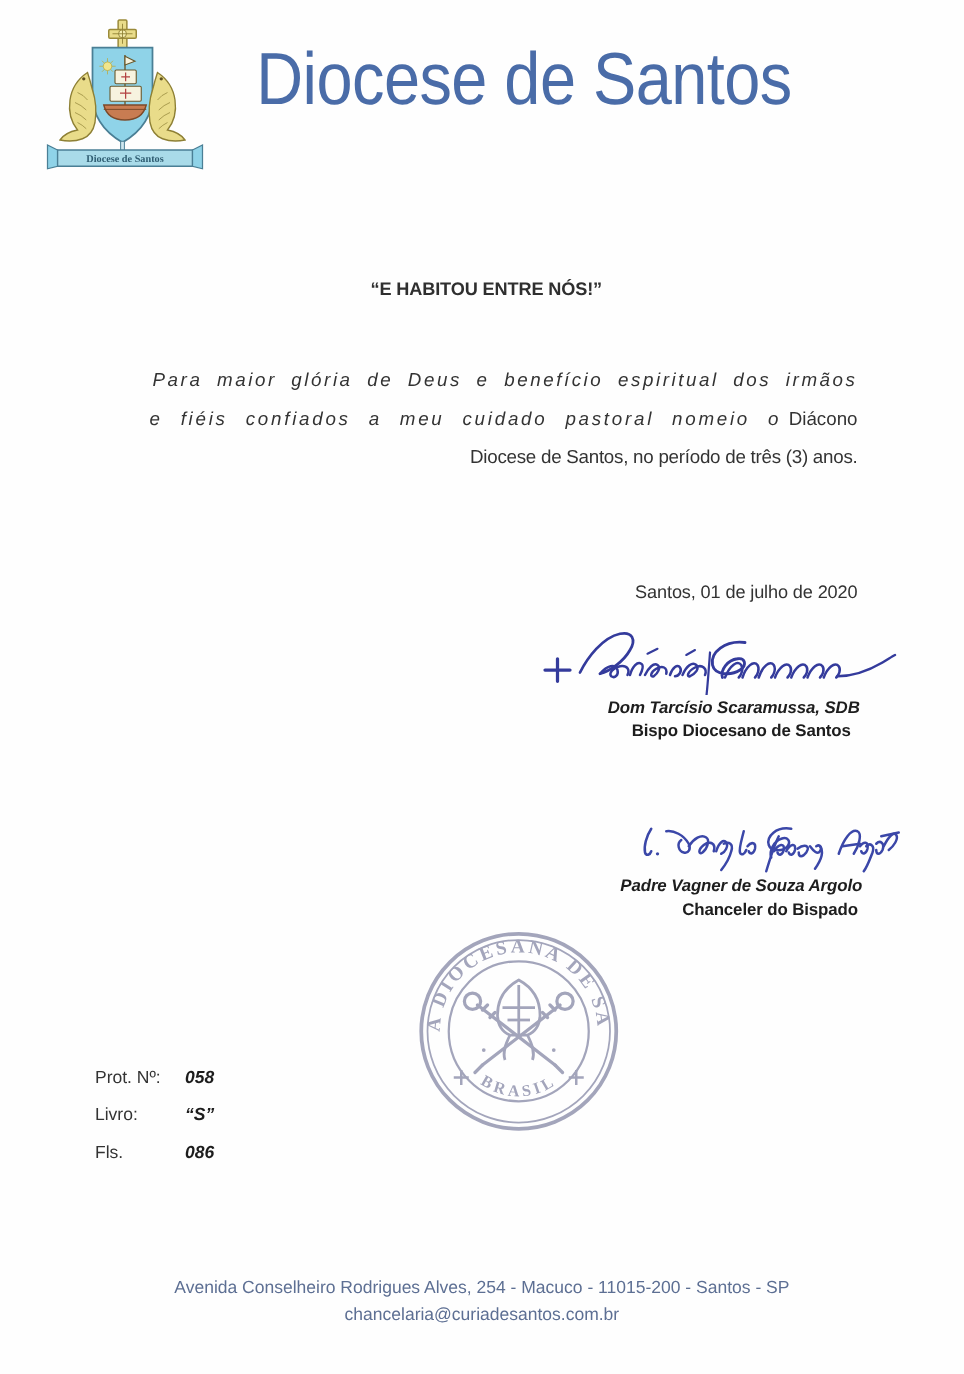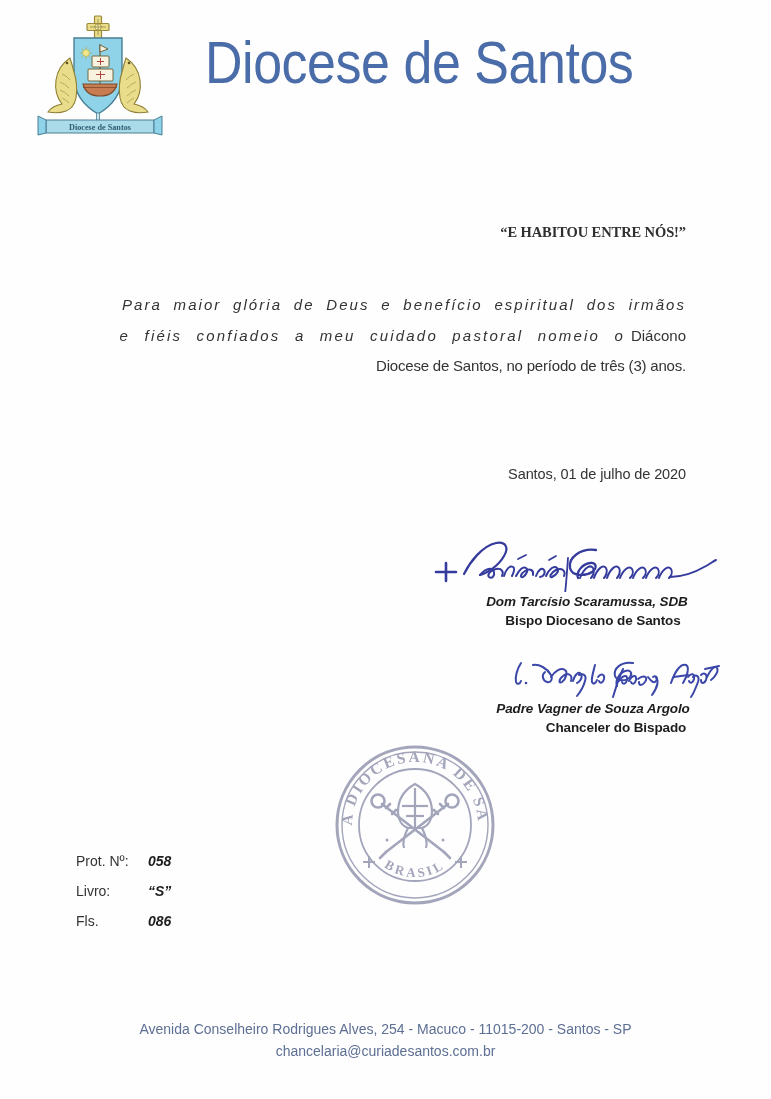--- a/index.html
+++ b/index.html
@@ -51,26 +51,25 @@
     transform-origin: left center;
     white-space: nowrap;
   }
 
   
   .doc-heading {
     position: absolute;
     left: 92px;
     top: 224px;
     width: 594px;
-    text-align: right;
+    text-align: center;
     font-size: 14.5px;
     font-weight: bold;
     letter-spacing: -0.1px;
     color: #2f2f2f;
-    font-family: Liberation Serif, serif;
   }
 
   .body-block {
     position: absolute;
     left: 92px;
     top: 290px;
     width: 594px;
     color: #333333;
   }
   .body-line {
@@ -115,21 +114,21 @@
     letter-spacing: -0.1px;
   }
 
   
   .sig-block {
     position: absolute;
     text-align: center;
   }
   .sig-block-bishop {
     left: 400px;
-    top: 532px;
+    top: 496px;
     width: 360px;
   }
   .sig-block-chancellor {
     left: 430px;
     top: 655px;
     width: 320px;
   }
   .sig-ink {
     display: block;
     margin: 0 auto;

